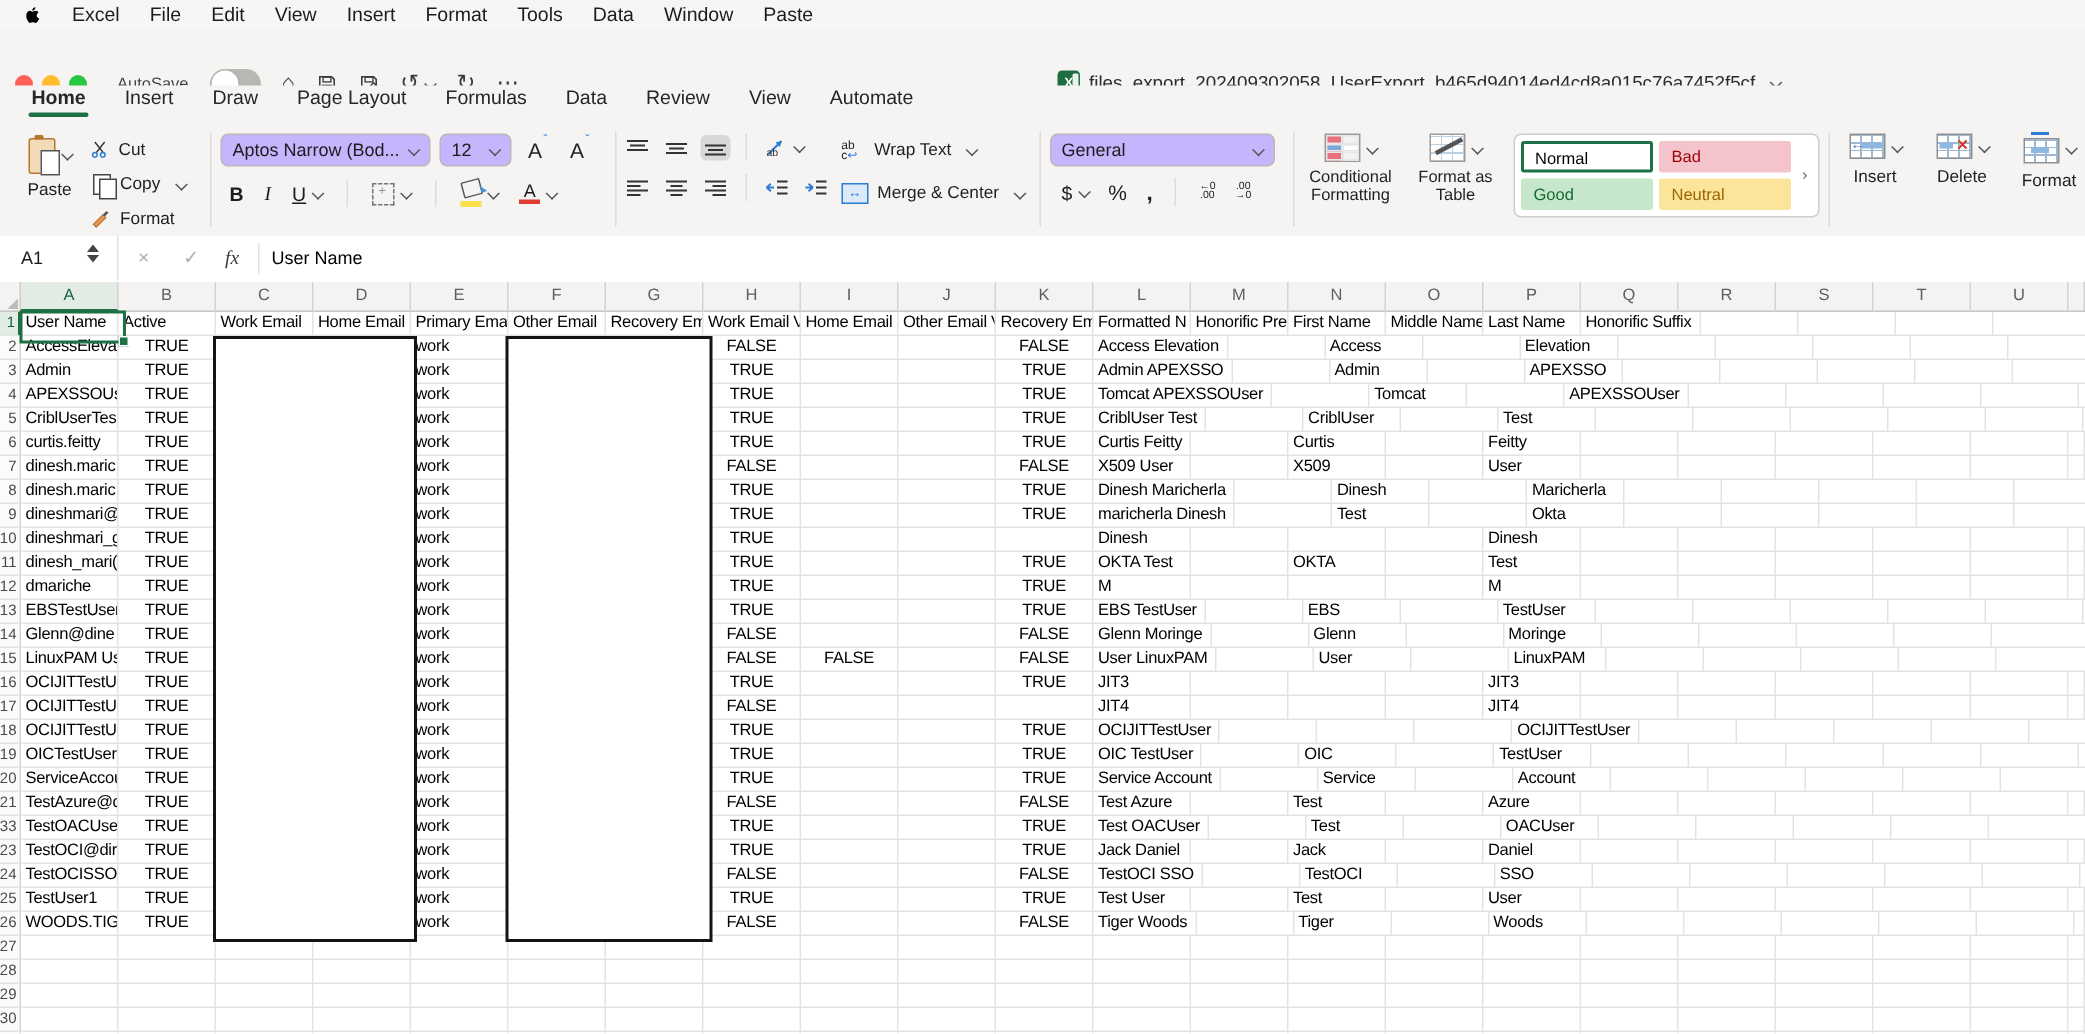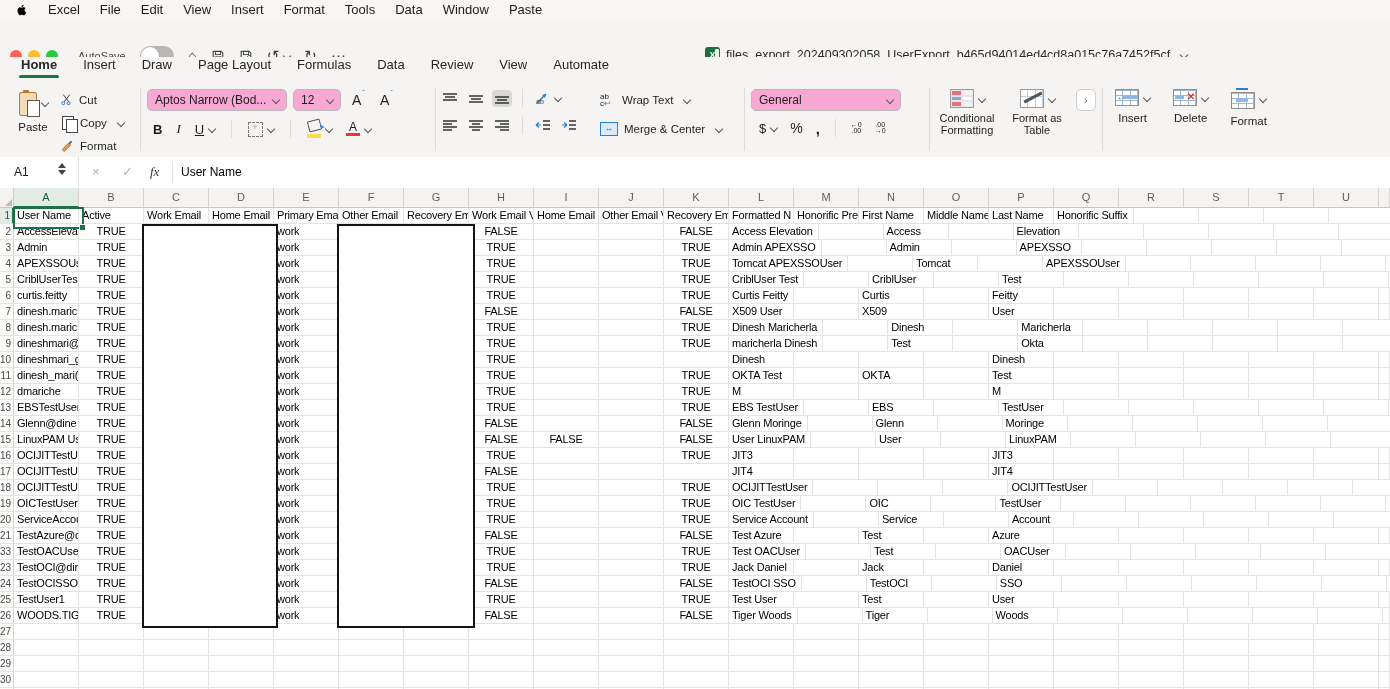--- a/index.html
+++ b/index.html
@@ -53,21 +53,21 @@
   .clipico:after{content:"";position:absolute;right:-4px;bottom:-2px;width:11px;height:15px;background:#fff;border:1px solid #555}
   .bigbtn .rlbl{margin-top:5px}
   .smallstack{display:flex;flex-direction:column;justify-content:space-between;padding:2px 0 3px 2px;width:74px}
   .smallbtn{display:flex;align-items:center;gap:6px;height:17px}
   .cpyico{width:10px;height:12px;border:1.2px solid #444;position:relative;background:#fff;margin-left:2px}
   .cpyico:before{content:"";position:absolute;left:2.5px;top:2.5px;width:10px;height:12px;border:1.2px solid #444;background:#fff}
 
   
   .g-font{flex-direction:column;width:282px}
   .fr{display:flex;align-items:center;gap:6px}
-  .combo{background:#f9a8d4;border:1px solid #b9b8b6;border-radius:5px;height:22px;display:flex;align-items:center;
+  .combo{background:#c4b5fd;border:1px solid #b9b8b6;border-radius:5px;height:22px;display:flex;align-items:center;
          padding:0 7px;font-size:12px;justify-content:space-between;box-sizing:border-box}
   .fontname{width:140px}
   .fontsize{width:48px}
   .abtn{font-size:14px;color:#222;position:relative;padding:0 5px}
   .abtn sup{font-size:8px;color:#2b7cd3;position:relative;top:-4px;left:1px}
   .fr2{margin-top:9px;display:flex;align-items:center;gap:14px;padding-left:6px}
   .bld{font-weight:bold;font-size:13px}
   .itl{font-style:italic;font-family:"Liberation Serif",serif;font-size:13px}
   .und{text-decoration:underline;font-size:13px}
   .borderico{width:13px;height:13px;border:1px dashed #777;position:relative}
@@ -437,20 +437,26 @@
       <span class="rlbl">Conditional Formatting</span>
     </div>
     <div class="stybtn">
       <div class="iconrow">
           <span class="ftico"></span>
           <span class="chev"></span>
         </div>
       <span class="rlbl">Format as Table</span>
     </div>
     <div class="gallery">
+      <div class="chips" id="style-chips">
+          <div class="chip" style="background: rgb(255, 255, 255); color: rgb(0, 0, 0); border: 2px solid rgb(30, 113, 69);">Normal</div>
+          <div class="chip" style="background: rgb(244, 195, 203); color: rgb(156, 0, 6); border: 1px solid rgb(244, 195, 203);">Bad</div>
+          <div class="chip" style="background: rgb(198, 231, 201); color: rgb(21, 105, 54); border: 1px solid rgb(198, 231, 201);">Good</div>
+          <div class="chip" style="background: rgb(251, 229, 155); color: rgb(156, 101, 0); border: 1px solid rgb(251, 229, 155);">Neutral</div>
+        </div>
       <span class="gal-expand">›</span>
     </div>
   </div>
 
   <div class="vsep"></div>
 
   <div class="rgroup g-cells">
     <div class="cellbtn">
       <div class="iconrow">
         <span class="mini">

